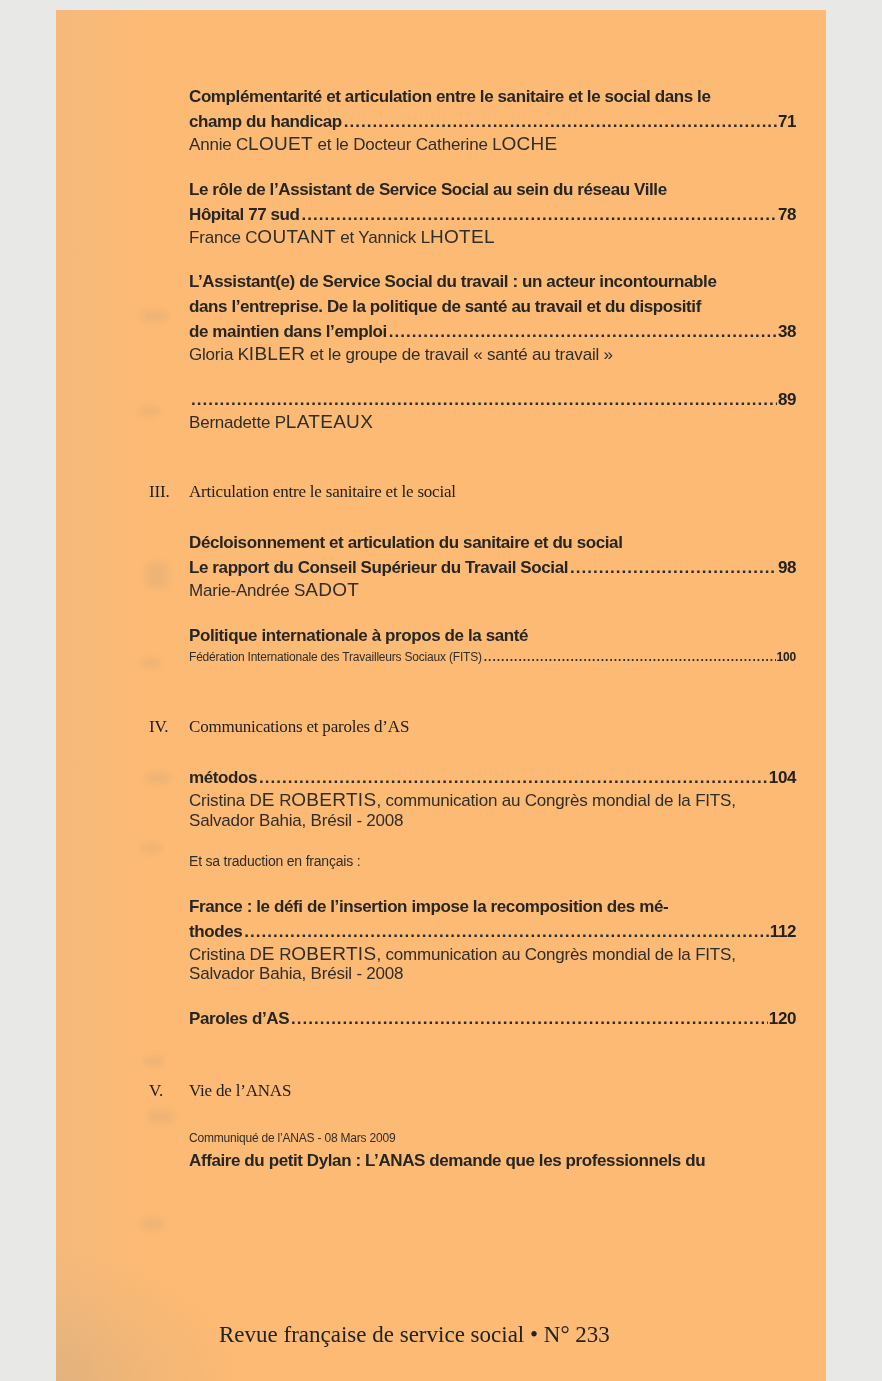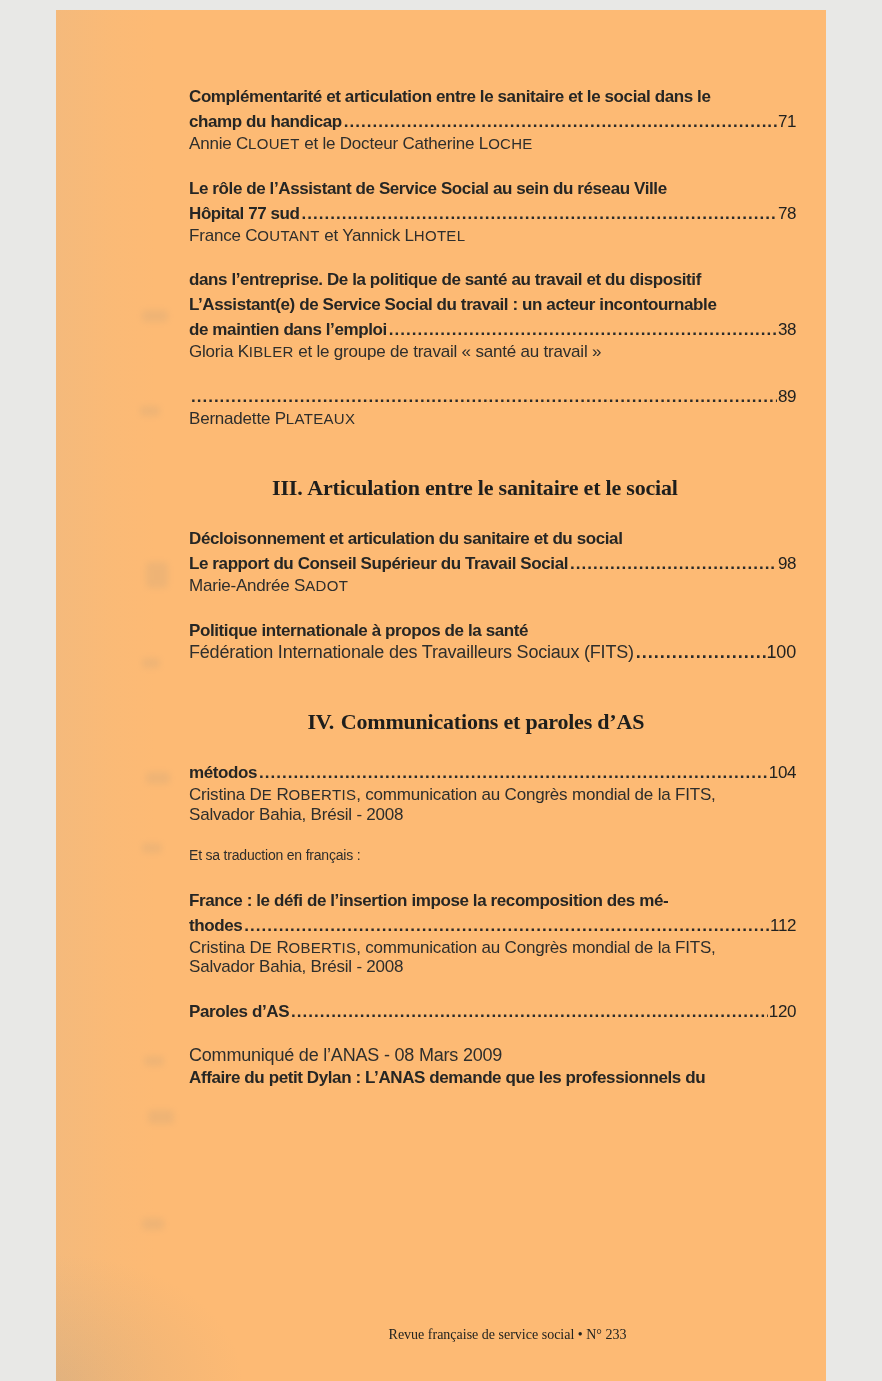--- a/index.html
+++ b/index.html
@@ -44,59 +44,57 @@
     left:133px; top:74px; width:607px;
   }
   .entry { margin:0 0 22px 0; }
   .line {
     display:flex; align-items:baseline;
     font-size:17px; line-height:25px; font-weight:bold;
     letter-spacing:-0.4px;
     white-space:nowrap;
     color:#262624;
   }
-  .line.reg { font-weight:normal; line-height:19.5px; letter-spacing:-0.2px; font-size:18px; color:#2e2e2c; }
+  .line.reg { font-weight:normal; line-height:19.5px; letter-spacing:-0.2px; font-size:12px; color:#2e2e2c; }
   .line .txt { flex:0 0 auto; }
   .leader {
     flex:1 1 auto;
     overflow:hidden;
     white-space:nowrap;
     font-weight:bold;
     letter-spacing:1px;
     margin:0 1px 0 2px;
     color:#2a2a28;
   }
-  .pg { flex:0 0 auto; font-weight:normal; color:#222220; }
+  .pg { flex:0 0 auto; font-weight:bold; color:#222220; }
   .sub {
     font-size:17px; line-height:19.5px; font-weight:normal;
     letter-spacing:-0.2px; white-space:nowrap; color:#2e2e2c;
   }
-  .sc { font-size:15px; letter-spacing:0.3px; }
+  .sc { font-size:19px; letter-spacing:0.3px; }
   .plain {
     font-size:14px; line-height:19.5px; margin:0 0 22px 0;
     letter-spacing:-0.2px; color:#2e2e2c;
   }
   .heading {
     font-family:"Liberation Serif","DejaVu Serif",serif;
-    font-weight:bold;
-    font-size:22px; line-height:28px;
+    font-weight:normal;
+    font-size:17px; line-height:28px;
     letter-spacing:-0.2px;
     margin:46px 0 24px -40px;
     white-space:nowrap;
     color:#1e1e1c;
-    text-align:center;
   }
   .heading .numeral { display:inline-block; width:40px; }
 
   .footer {
     position:absolute; left:133px; top:1313px; width:607px;
     padding-left:30px; box-sizing:border-box;
-    text-align:center;
     font-family:"Liberation Serif","DejaVu Serif",serif;
-    font-size:14px; line-height:24px; color:#23231f;
+    font-size:23px; line-height:24px; color:#23231f;
   }
   .folio {
     position:absolute; left:782px; top:1312px;
     font-family:"Liberation Serif","DejaVu Serif",serif;
     font-size:21px; line-height:24px; color:#23231f;
   }
 </style>
 </head>
 <body>
 
@@ -133,24 +131,24 @@
         </div>
         <div class="line">
           <span class="txt">Hôpital 77 sud</span>
           <span class="leader">....................................................................................................................................................................................</span>
           <span class="pg">78</span>
         </div>
         <div class="sub"><span>France C</span><span class="sc">OUTANT</span><span> et Yannick L</span><span class="sc">HOTEL</span></div>
       </div>
       <div class="entry">
         <div class="line">
+          <span class="txt">L’Assistant(e) de Service Social du travail : un acteur incontournable</span>
+        </div>
+        <div class="line">
           <span class="txt">dans l’entreprise. De la politique de santé au travail et du dispositif</span>
-        </div>
-        <div class="line">
-          <span class="txt">L’Assistant(e) de Service Social du travail : un acteur incontournable</span>
         </div>
         <div class="line">
           <span class="txt">de maintien dans l’emploi</span>
           <span class="leader">....................................................................................................................................................................................</span>
           <span class="pg">38</span>
         </div>
         <div class="sub"><span>Gloria K</span><span class="sc">IBLER</span><span> et le groupe de travail « santé au travail »</span></div>
       </div>
       <div class="entry">
         <div class="line">
@@ -204,20 +202,21 @@
         <div class="sub"><span>Cristina D</span><span class="sc">E</span><span> R</span><span class="sc">OBERTIS</span><span>, communication au Congrès mondial de la FITS,</span></div>
         <div class="sub"><span>Salvador Bahia, Brésil - 2008</span></div>
       </div>
       <div class="entry">
         <div class="line">
           <span class="txt">Paroles d’AS </span>
           <span class="leader">....................................................................................................................................................................................</span>
           <span class="pg">120</span>
         </div>
       </div>
+      <div class="heading"><span class="numeral">V.</span><span>Vie de l’ANAS</span></div>
       <div class="entry">
         <div class="line reg">
           <span class="txt">Communiqué de l’ANAS - 08 Mars 2009</span>
         </div>
         <div class="line">
           <span class="txt">Affaire du petit Dylan : L’ANAS demande que les professionnels du</span>
         </div>
       </div>
     </div>
 

